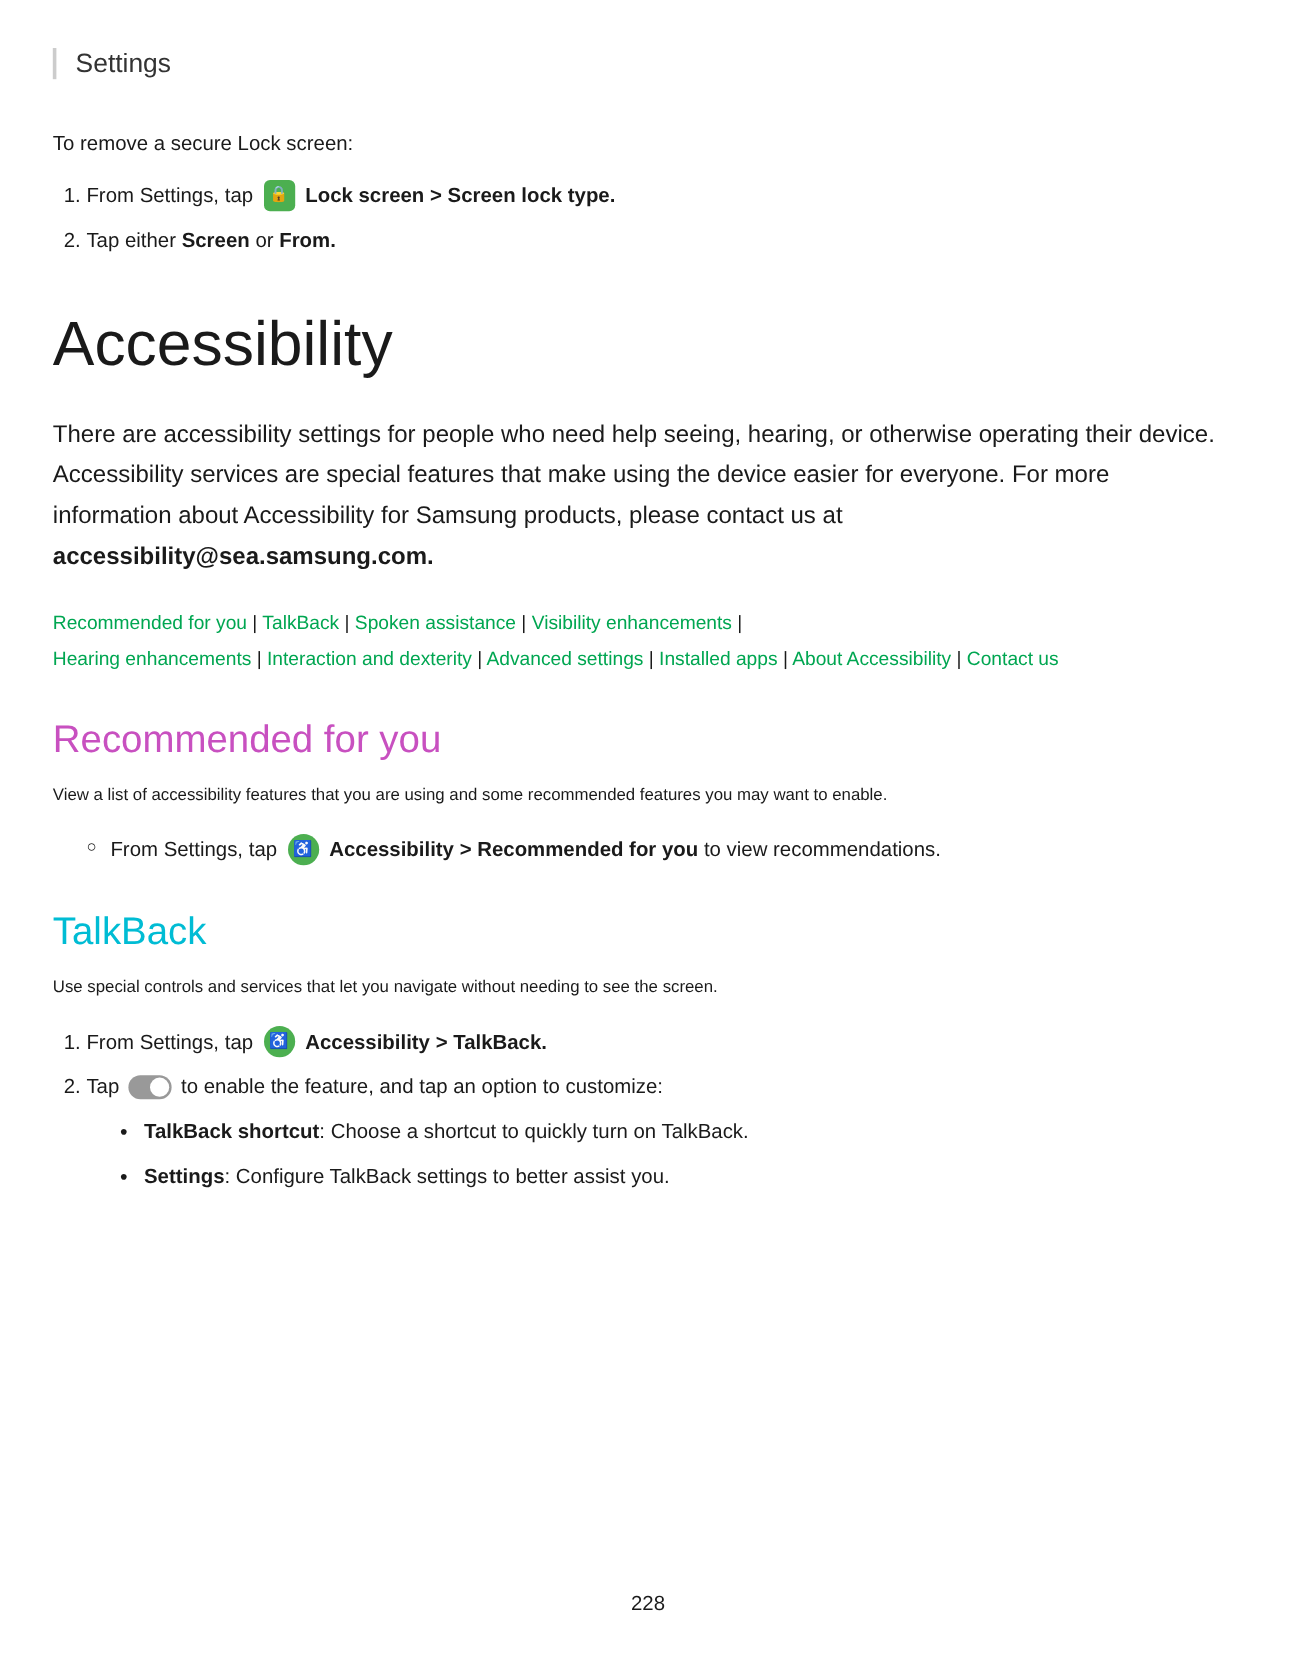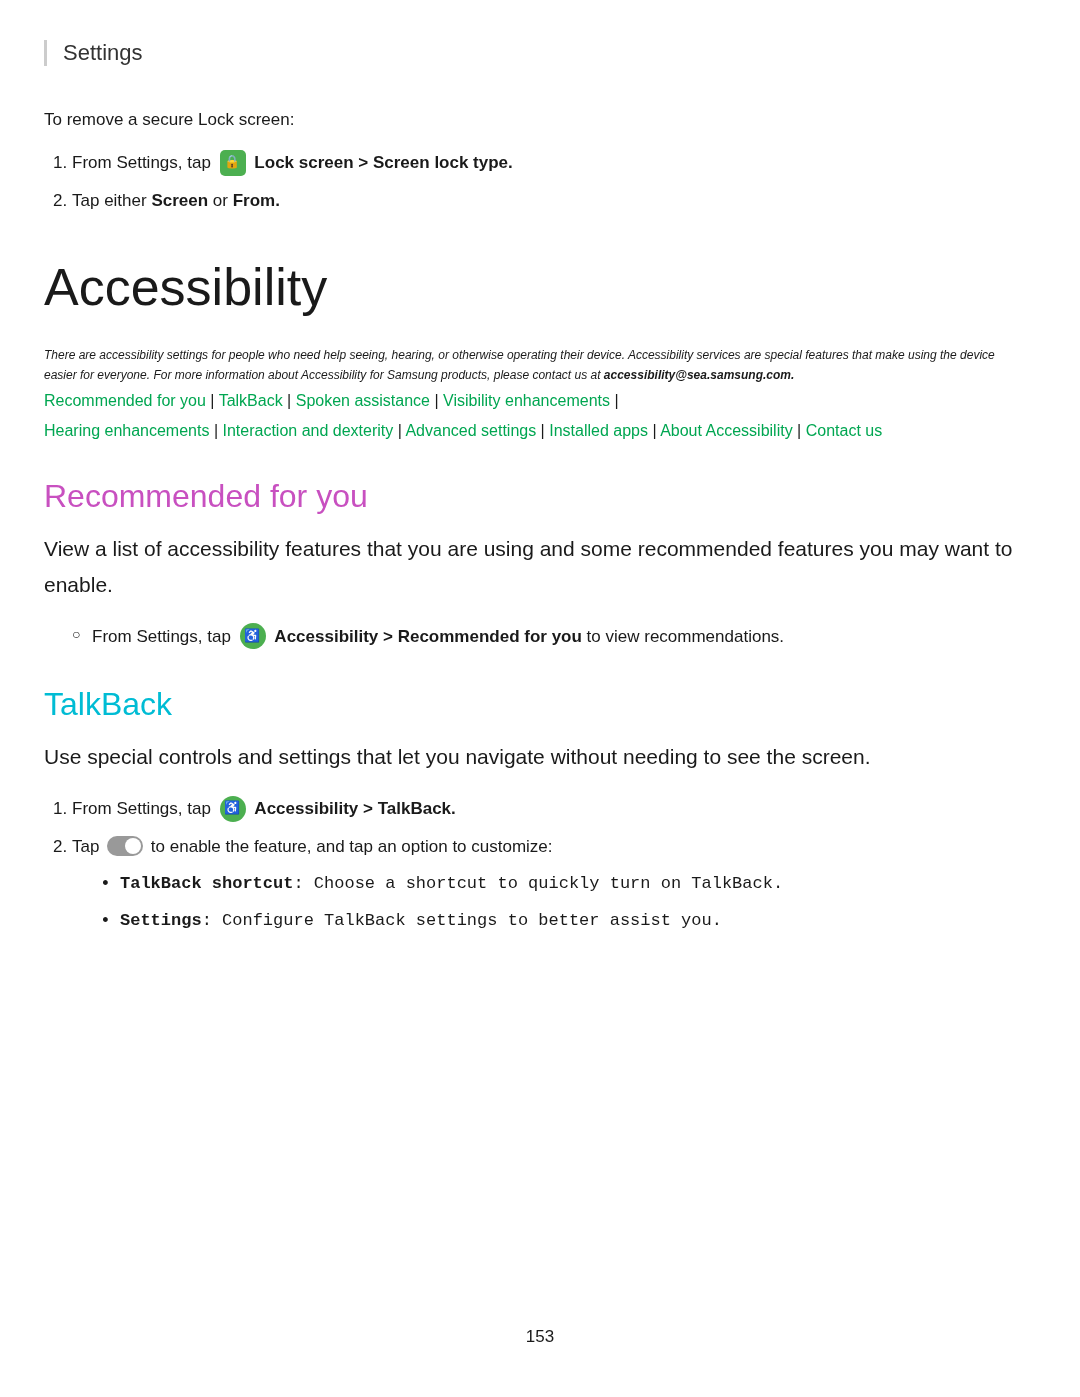--- a/index.html
+++ b/index.html
@@ -69,24 +69,24 @@
       font-family: Arial, sans-serif;
       font-size: 52px;
       font-weight: 300;
       color: #1a1a1a;
       margin-bottom: 28px;
       margin-top: 8px;
     }
 
     .description-text {
       font-family: Arial, sans-serif;
-      font-size: 12px;
+      font-size: 20px;
       color: #1a1a1a;
       line-height: 1.7;
-      font-style: italic;
+      margin-bottom: 24px;
     }
 
     .email-link {
       color: #1a1a1a;
       text-decoration: none;
       font-weight: bold;
     }
 
     .nav-links {
       font-family: Arial, sans-serif;
@@ -112,21 +112,21 @@
       color: #c850c0;
       margin-bottom: 16px;
     }
 
     .section-talkback {
       color: #00bcd4;
     }
 
     .section-description {
       font-family: Arial, sans-serif;
-      font-size: 21px;
+      font-size: 14px;
       color: #1a1a1a;
       line-height: 1.7;
       margin-bottom: 20px;
     }
 
     .bullet-list {
       margin-left: 28px;
       margin-bottom: 8px;
       list-style: none;
     }
@@ -150,21 +150,21 @@
       color: #1a1a1a;
     }
 
     .bullet-sub-list {
       margin-left: 28px;
       list-style: none;
       margin-top: 10px;
     }
 
     .bullet-sub-list li {
-      font-family: Liberation Mono, monospace;
+      font-family: Liberation Sans, sans-serif;
       font-size: 17px;
       color: #1a1a1a;
       line-height: 1.6;
       margin-bottom: 10px;
       position: relative;
       padding-left: 20px;
     }
 
     .bullet-sub-list li::before {
       content: '•';
@@ -291,21 +291,21 @@
         From Settings, tap
         <span class="inline-icon-green">♿</span>
         <span class="bold">Accessibility &gt; Recommended for you</span> to view recommendations.
       </li>
     </ul>
   </div>
 
   <div class="section-block">
     <h2 class="section-title section-talkback" style="color:#00bcd4;">TalkBack</h2>
     <p class="section-description">
-      Use special controls and settings that let you navigate without needing to see the screen.
+      Use special controls and services that let you navigate without needing to see the screen.
     </p>
     <ol class="numbered-list">
       <li>
         From Settings, tap
         <span class="inline-icon-green">♿</span>
         <span class="bold">Accessibility &gt; TalkBack.</span>
       </li>
       <li>
         Tap <span class="toggle-icon"></span> to enable the feature, and tap an option to customize:
         <ul class="bullet-sub-list">
@@ -315,13 +315,13 @@
           <li>
             <span class="bold">Settings</span>: Configure TalkBack settings to better assist you.
           </li>
         </ul>
       </li>
     </ol>
   </div>
 
 </div>
 
-<div class="page-number">153</div>
+<div class="page-number">228</div>
 
 </body></html>

